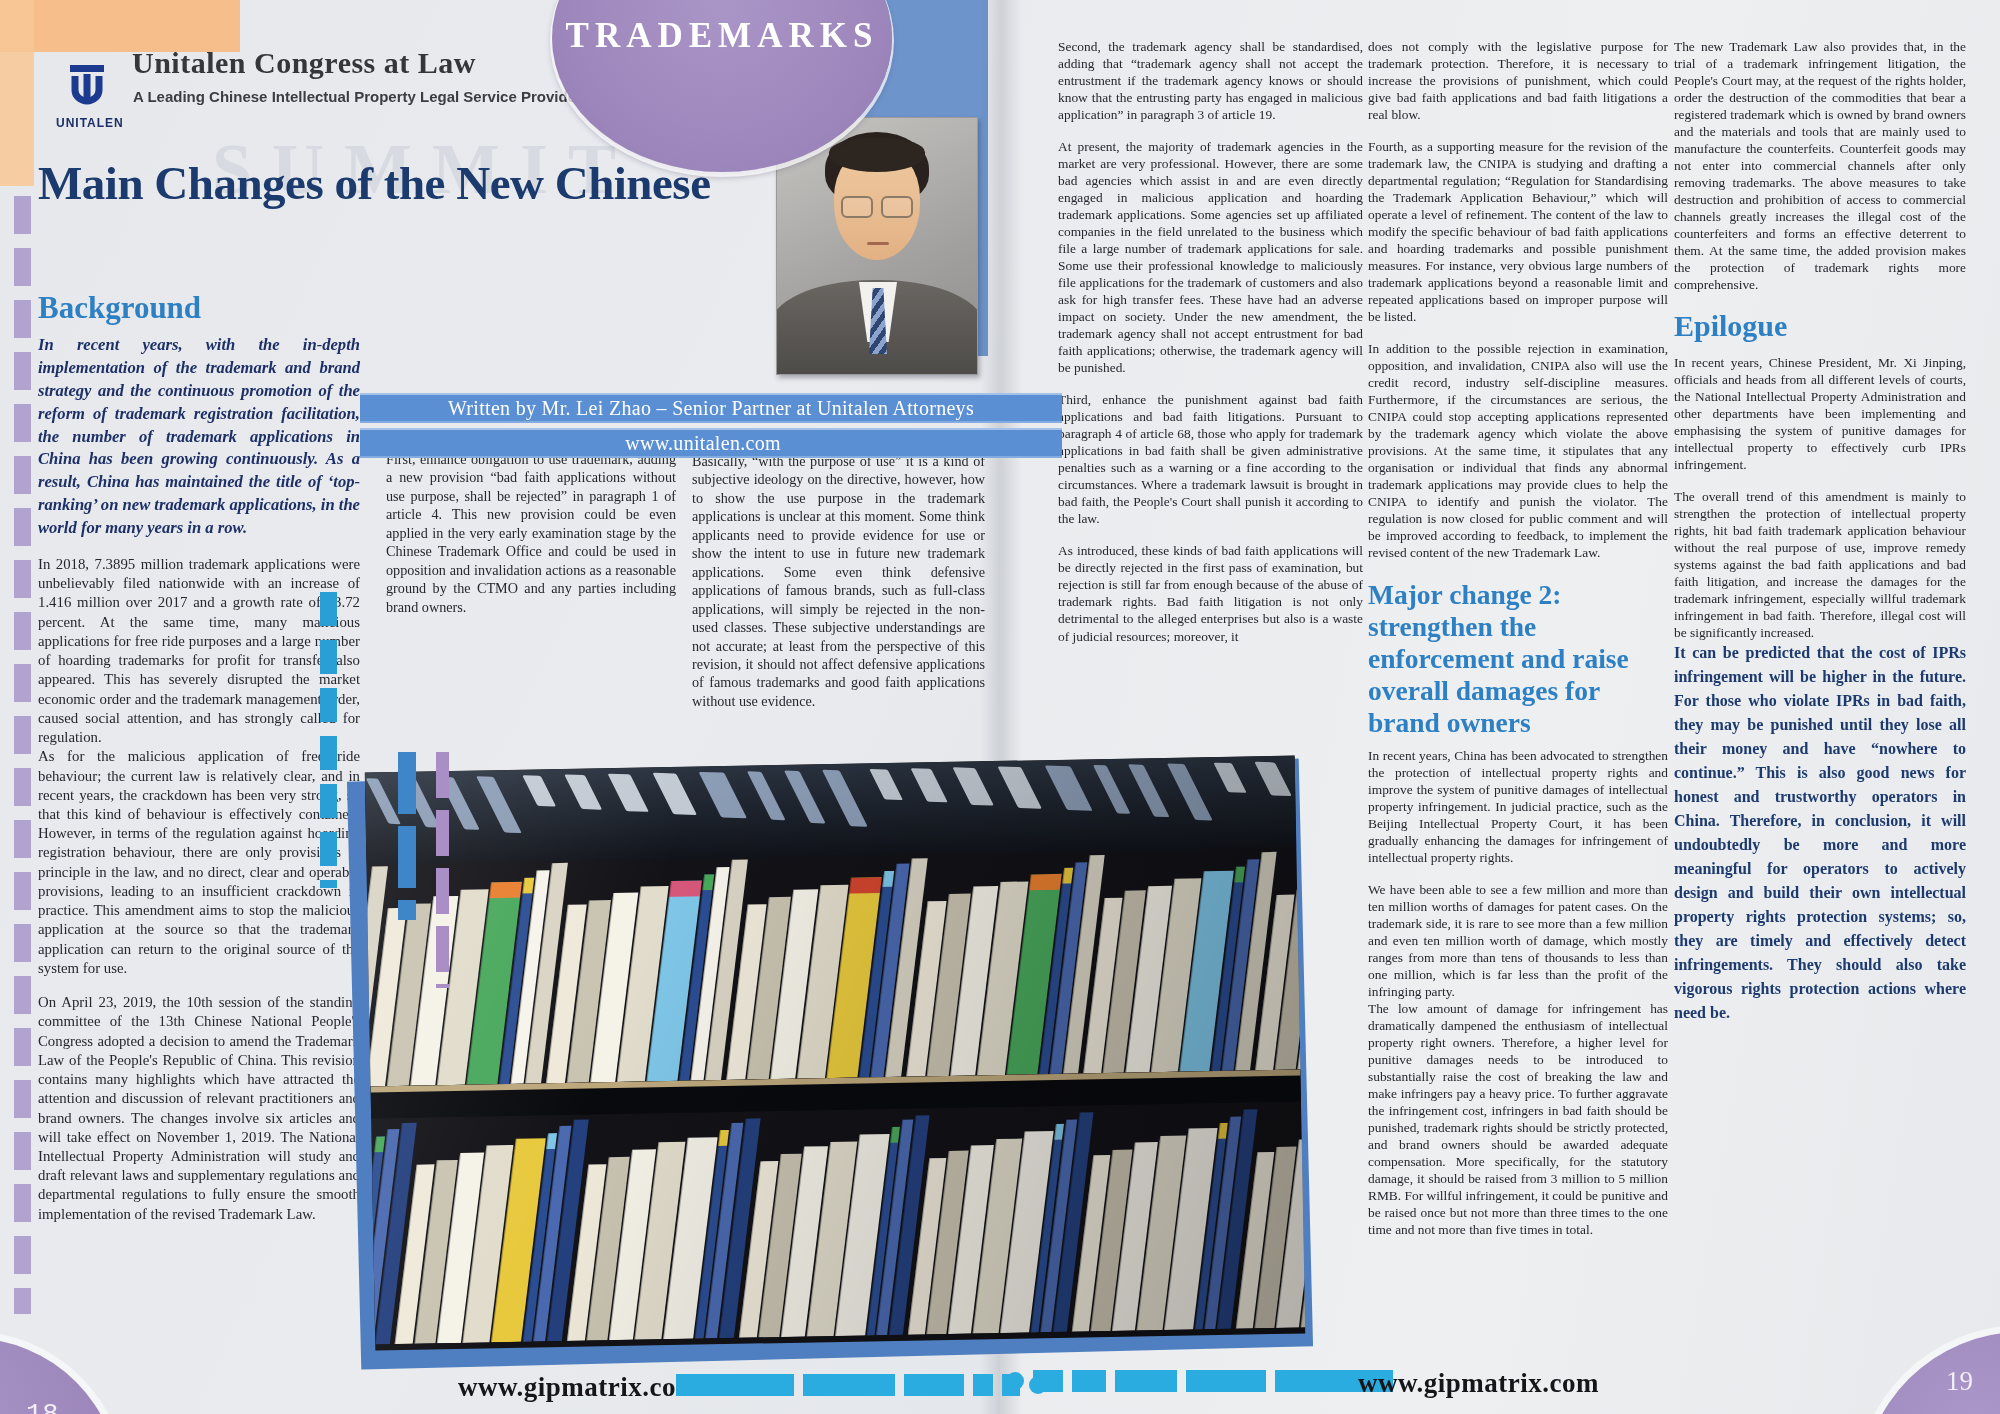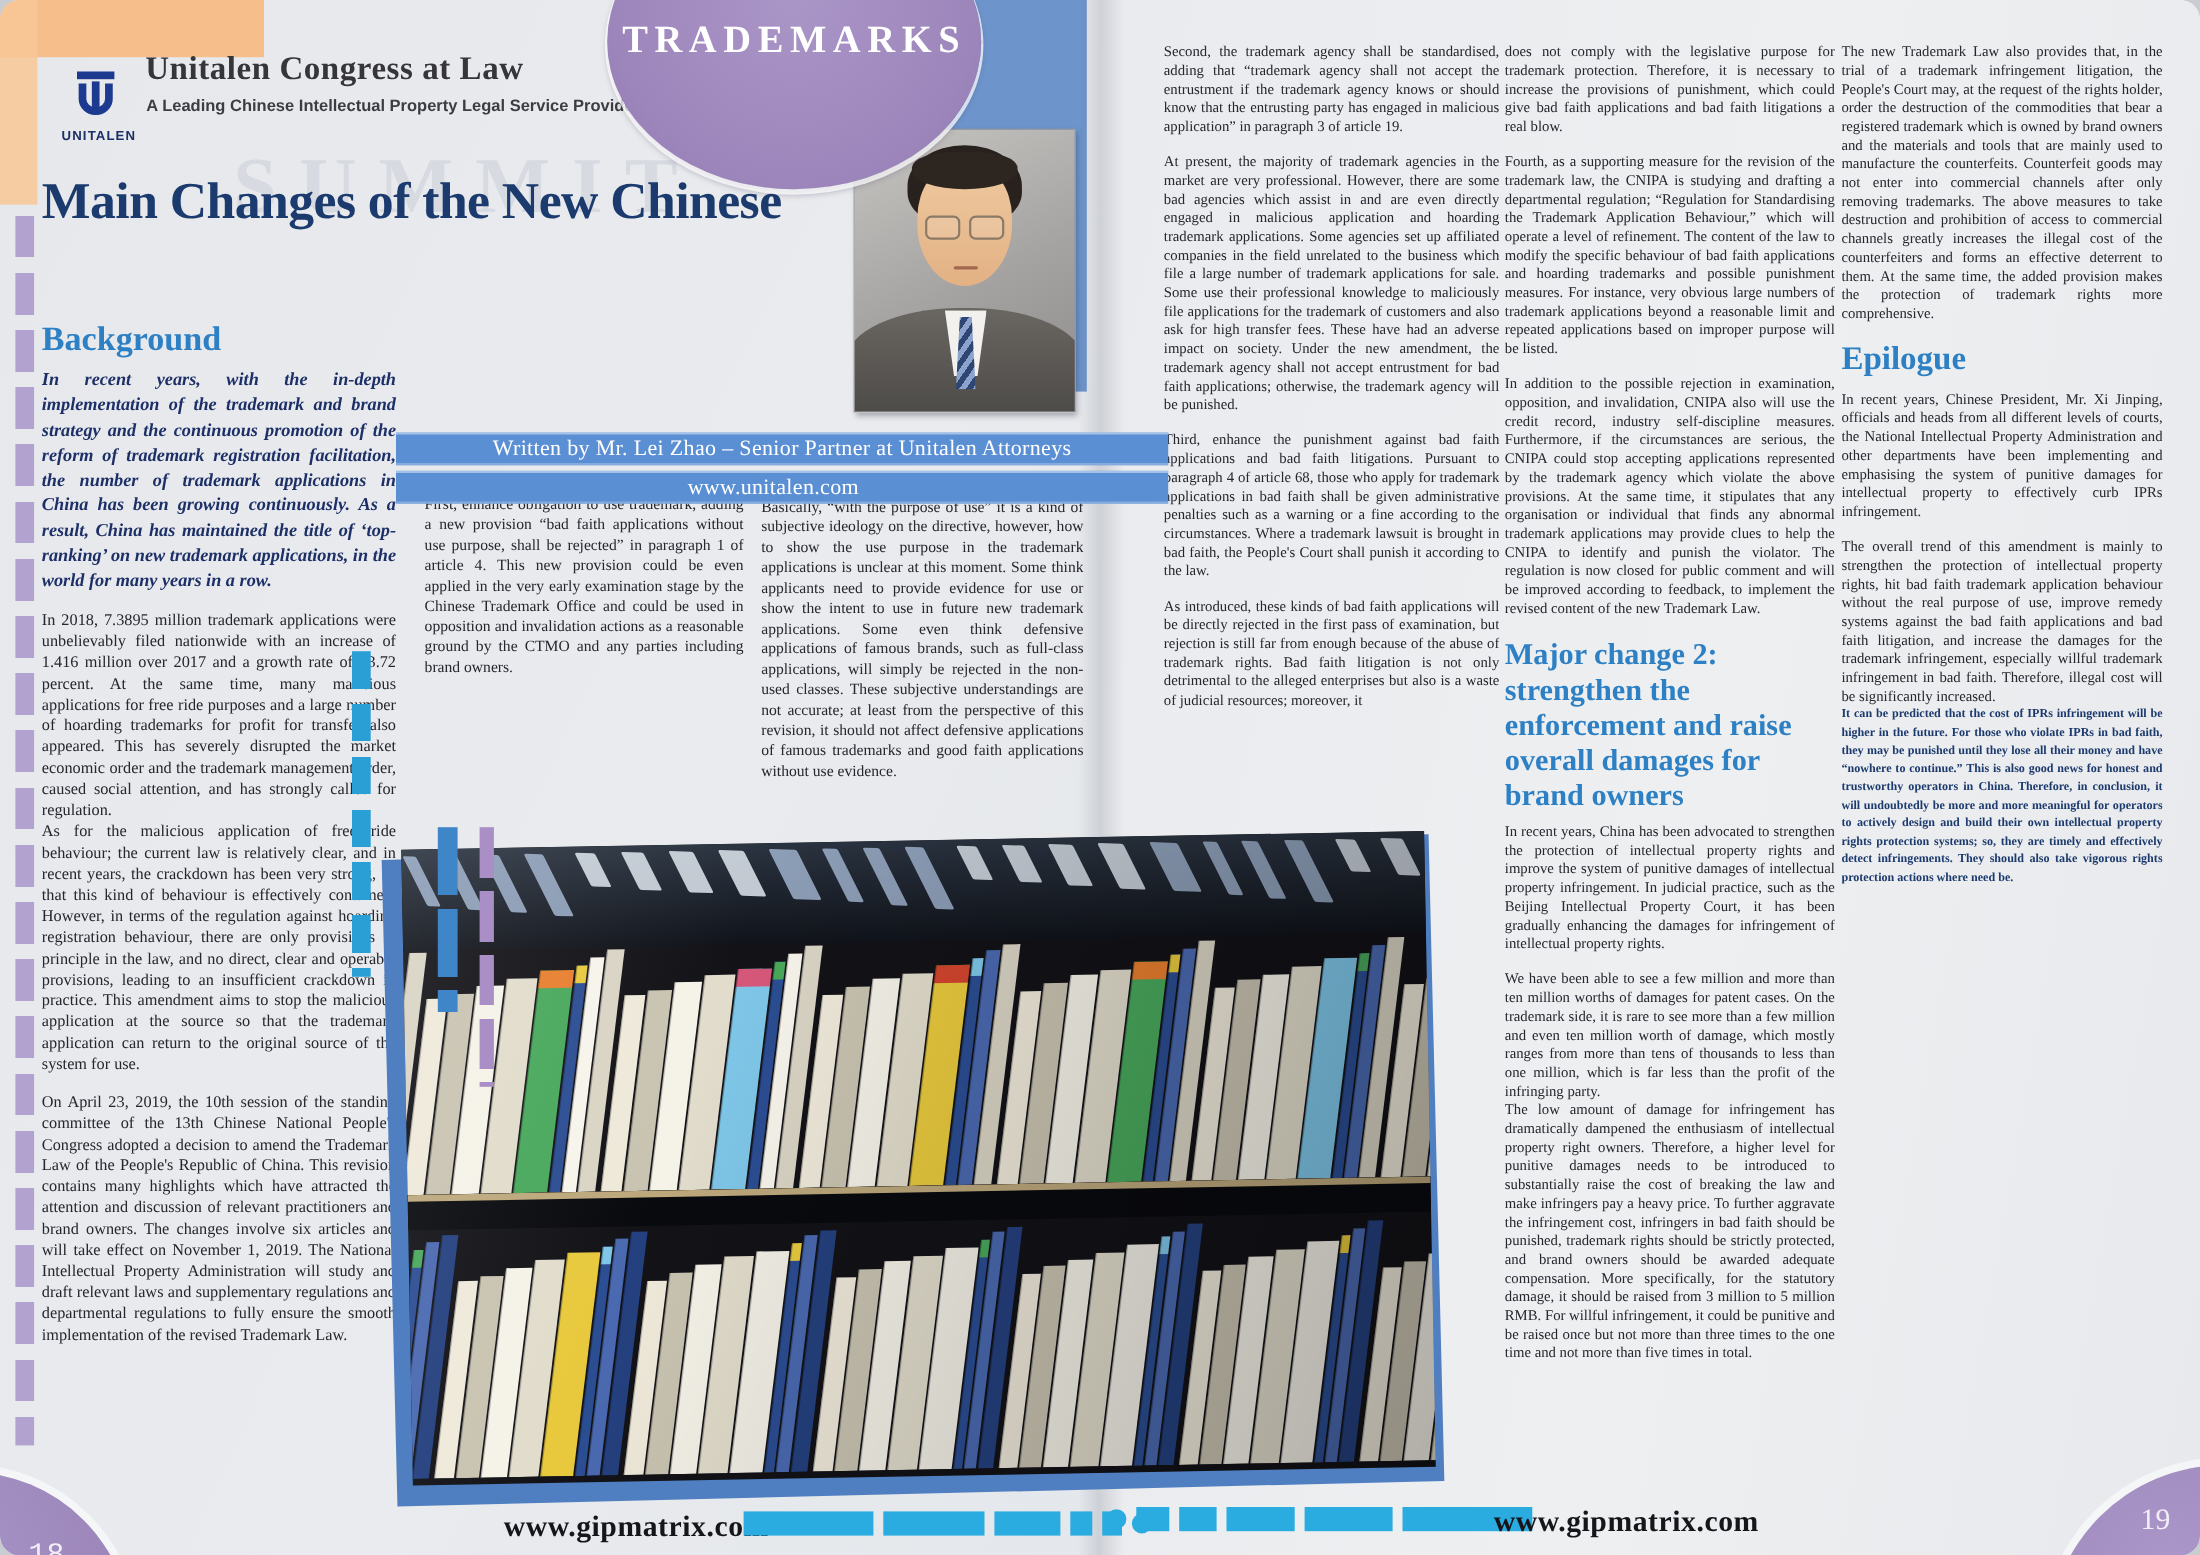--- a/index.html
+++ b/index.html
@@ -1,17 +1,17 @@
 <!DOCTYPE html>
 <html><head>
 <meta charset="utf-8">
 <style>
   html,body{margin:0;padding:0;background:#c9ccd1;}
   #spread{position:relative;width:2000px;height:1414px;overflow:hidden;
-    font-family:"Liberation Serif",serif;background:#e8eaed;border-radius:18px;}
+    font-family:"Liberation Serif",serif;background:#e8eaed;}
   .abs{position:absolute;}
   
   .page-left-bg{left:0;top:0;width:1000px;height:1414px;background:linear-gradient(115deg,#e6e8ec 0%,#e9ebee 60%,#e4e7eb 100%);}
   .page-right-bg{left:1000px;top:0;width:1000px;height:1414px;background:linear-gradient(100deg,#e9ebee 0%,#edeff1 55%,#e7e9ec 100%);}
   .gutter{left:980px;top:0;width:42px;height:1414px;background:linear-gradient(to right,rgba(70,75,95,0) 0%,rgba(70,75,95,0.16) 50%,rgba(70,75,95,0) 100%);}
   
   .orange-h{left:0;top:0;width:240px;height:52px;background:#f6ba82;opacity:.92;}
   .orange-v{left:0;top:0;width:34px;height:186px;background:#f8c795;opacity:.85;}
   .strip{background-repeat:repeat-y;}
   .strip-lav{left:14px;top:196px;width:17px;height:1118px;
@@ -71,21 +71,21 @@
   .col1{left:38px;top:290px;width:322px;height:1068px;font-size:14.8px;line-height:1.3;}
   .col1 .h-blue{font-size:31px;margin-bottom:8px;}
   .col2{left:386px;top:450px;width:290px;height:312px;font-size:14.2px;line-height:1.3;}
   .col2 .h-blue{font-size:27.5px;margin-bottom:12px;}
   .col3{left:692px;top:452px;width:293px;height:312px;font-size:14.2px;line-height:1.3;}
   .col4{left:1058px;top:38px;width:305px;height:724px;font-size:13.4px;line-height:1.27;}
   .col5{left:1368px;top:38px;width:300px;height:1324px;font-size:13.4px;line-height:1.27;}
   .col5 .h-blue{font-size:27.5px;margin:18px 0 8px 0;}
   .col6{left:1674px;top:38px;width:292px;height:1324px;font-size:13.4px;line-height:1.27;}
   .col6 .h-blue{font-size:30px;margin:16px 0 10px 0;}
-  .conclusion{font-weight:bold;color:#1c3a6e;font-size:11px;line-height:1.5;margin-top:16px;}
+  .conclusion{font-weight:bold;color:#1c3a6e;font-size:16px;line-height:1.5;margin-top:16px;}
   
   .photo-back{left:354px;top:770px;width:952px;height:588px;background:#4f7fc0;transform:rotate(-1.4deg);z-index:3;}
   .photo{left:370px;top:764px;width:930px;height:578px;background:#121217;transform:rotate(-1.05deg);z-index:4;overflow:hidden;}
   .ph-top{position:absolute;left:0;top:0;width:100%;height:92px;background:linear-gradient(#2a3340,#10131a);display:flex;align-items:flex-start;overflow:hidden;}
   .ph-row{position:absolute;left:-10px;width:105%;display:flex;align-items:flex-end;overflow:hidden;}
   .ph-row1{top:92px;height:222px;}
   .ph-shelf{position:absolute;left:0;top:314px;width:100%;height:26px;background:#090a0e;border-top:6px solid #bda87c;}
   .ph-row2{top:346px;height:226px;}
   .ph-glare{position:absolute;left:0;top:0;width:100%;height:100%;
     background:linear-gradient(110deg,rgba(255,255,255,.10) 0%,rgba(255,255,255,0) 30%,rgba(0,0,0,.28) 100%);}

